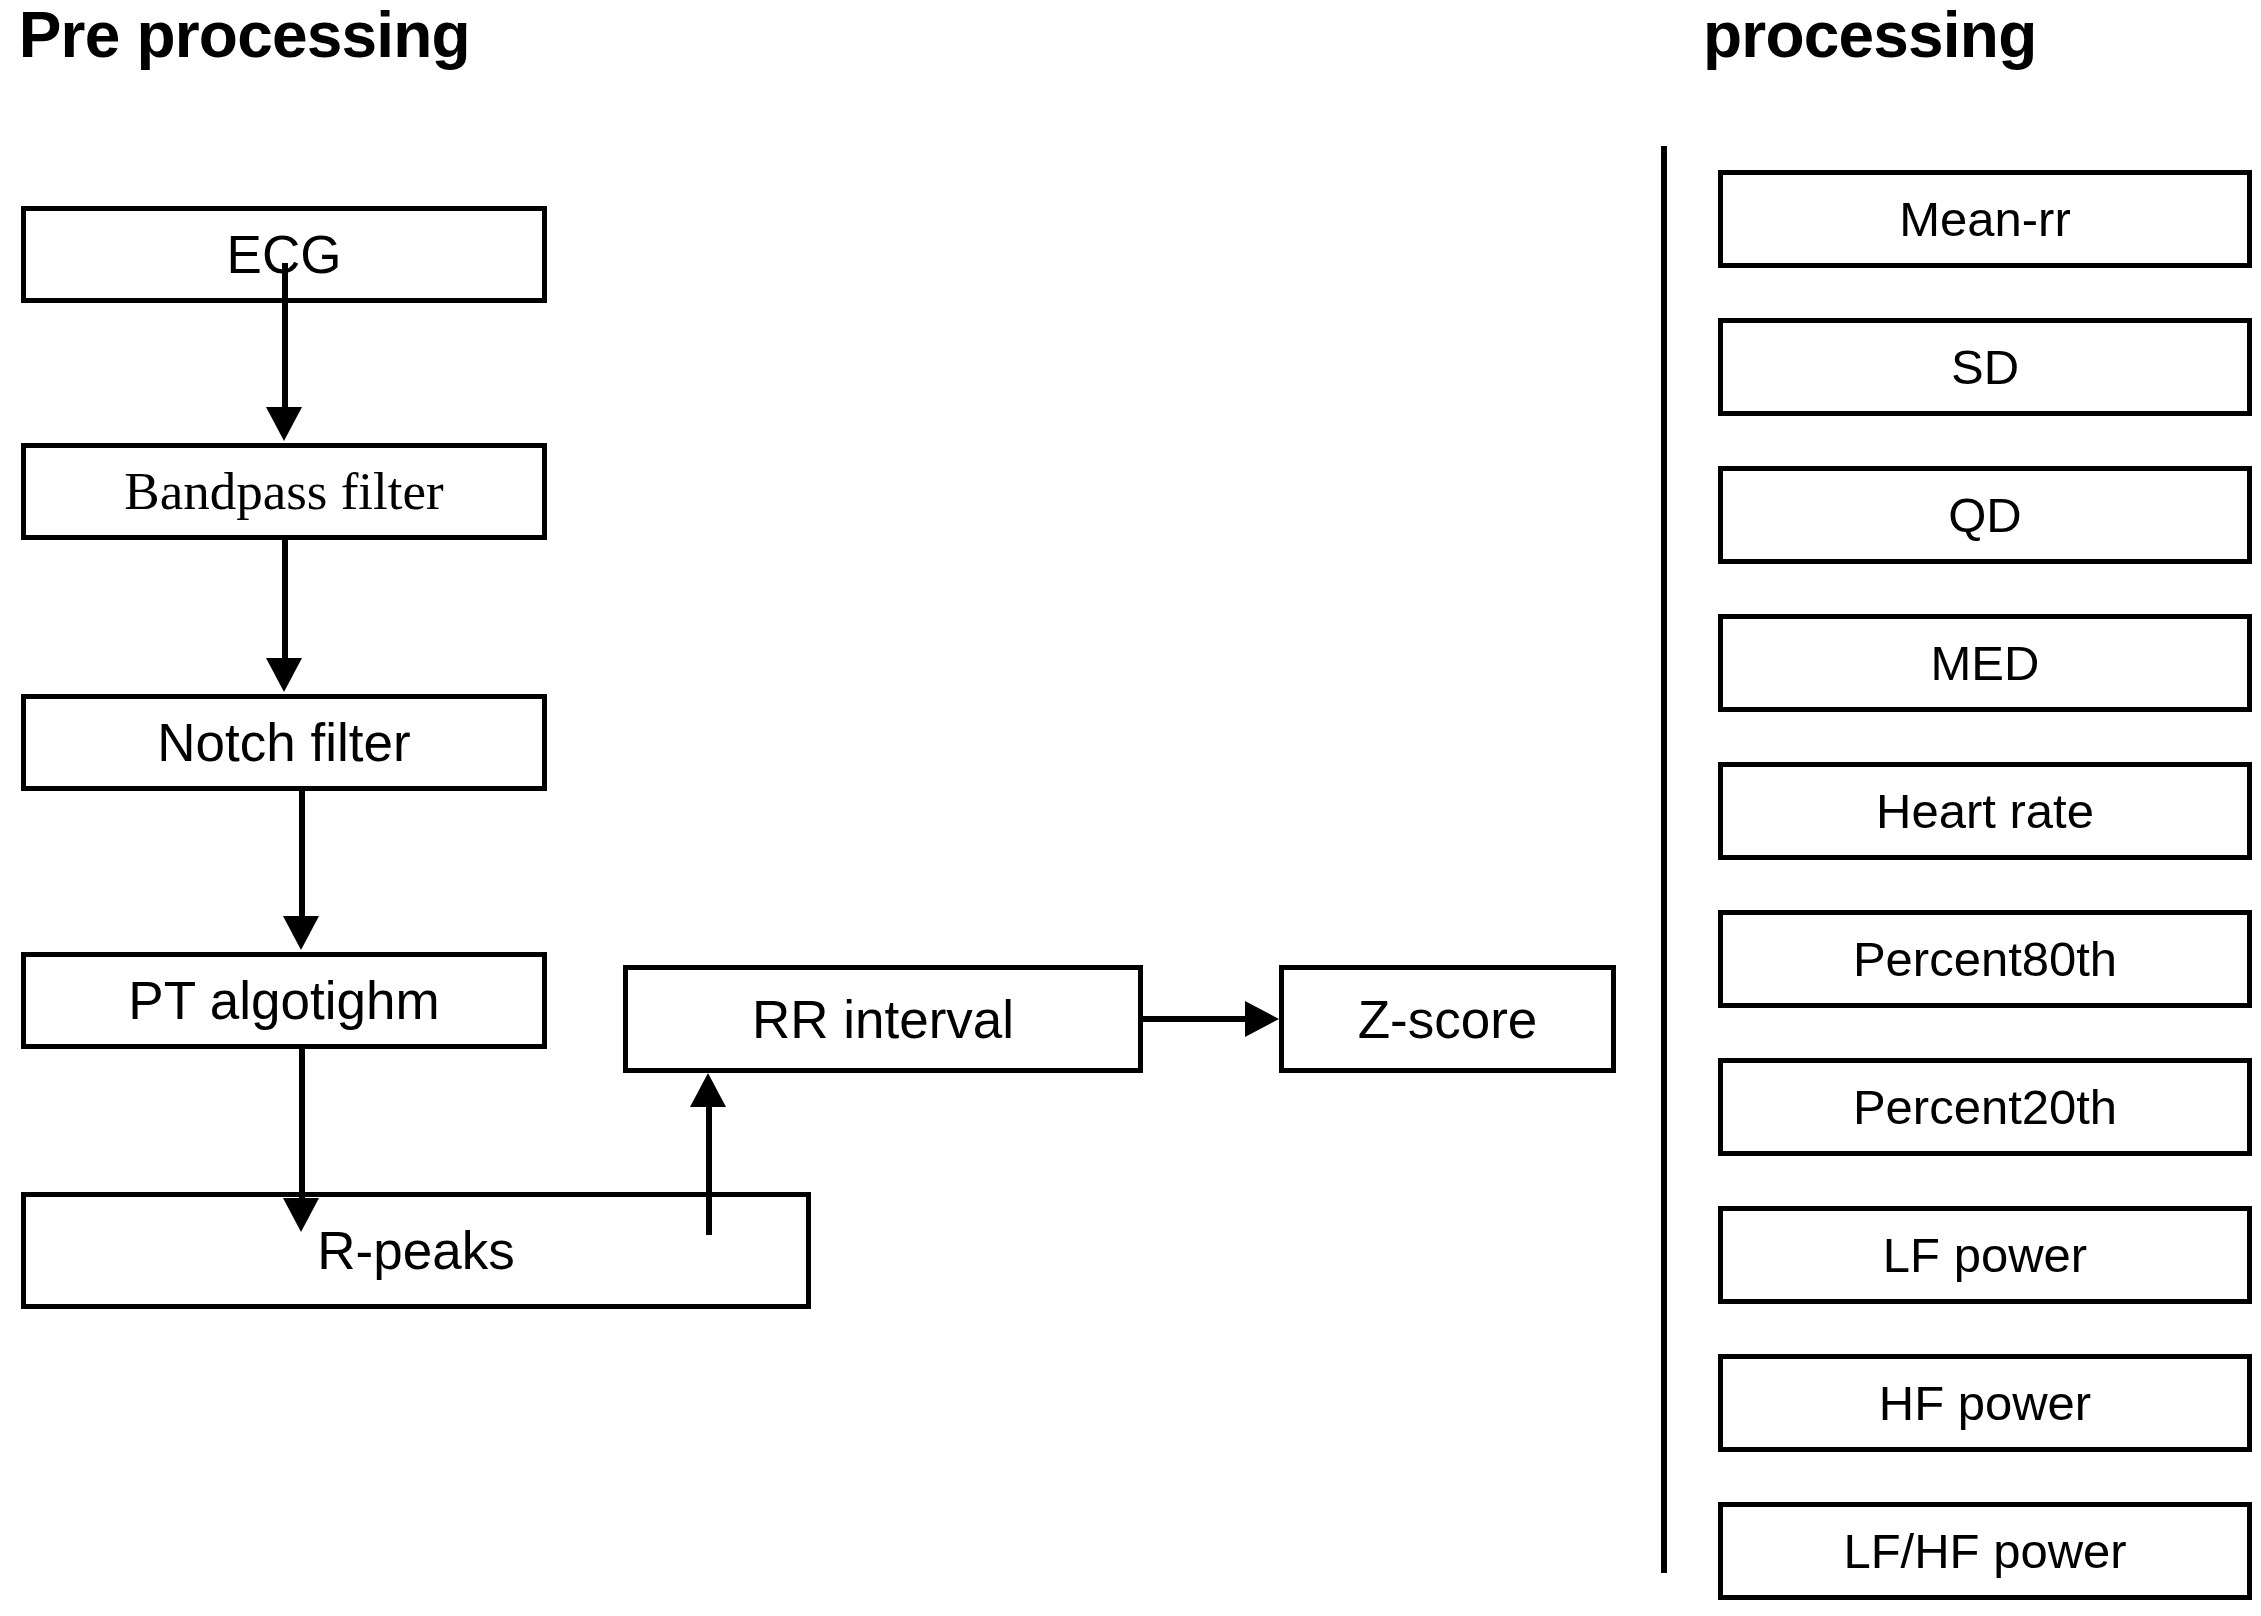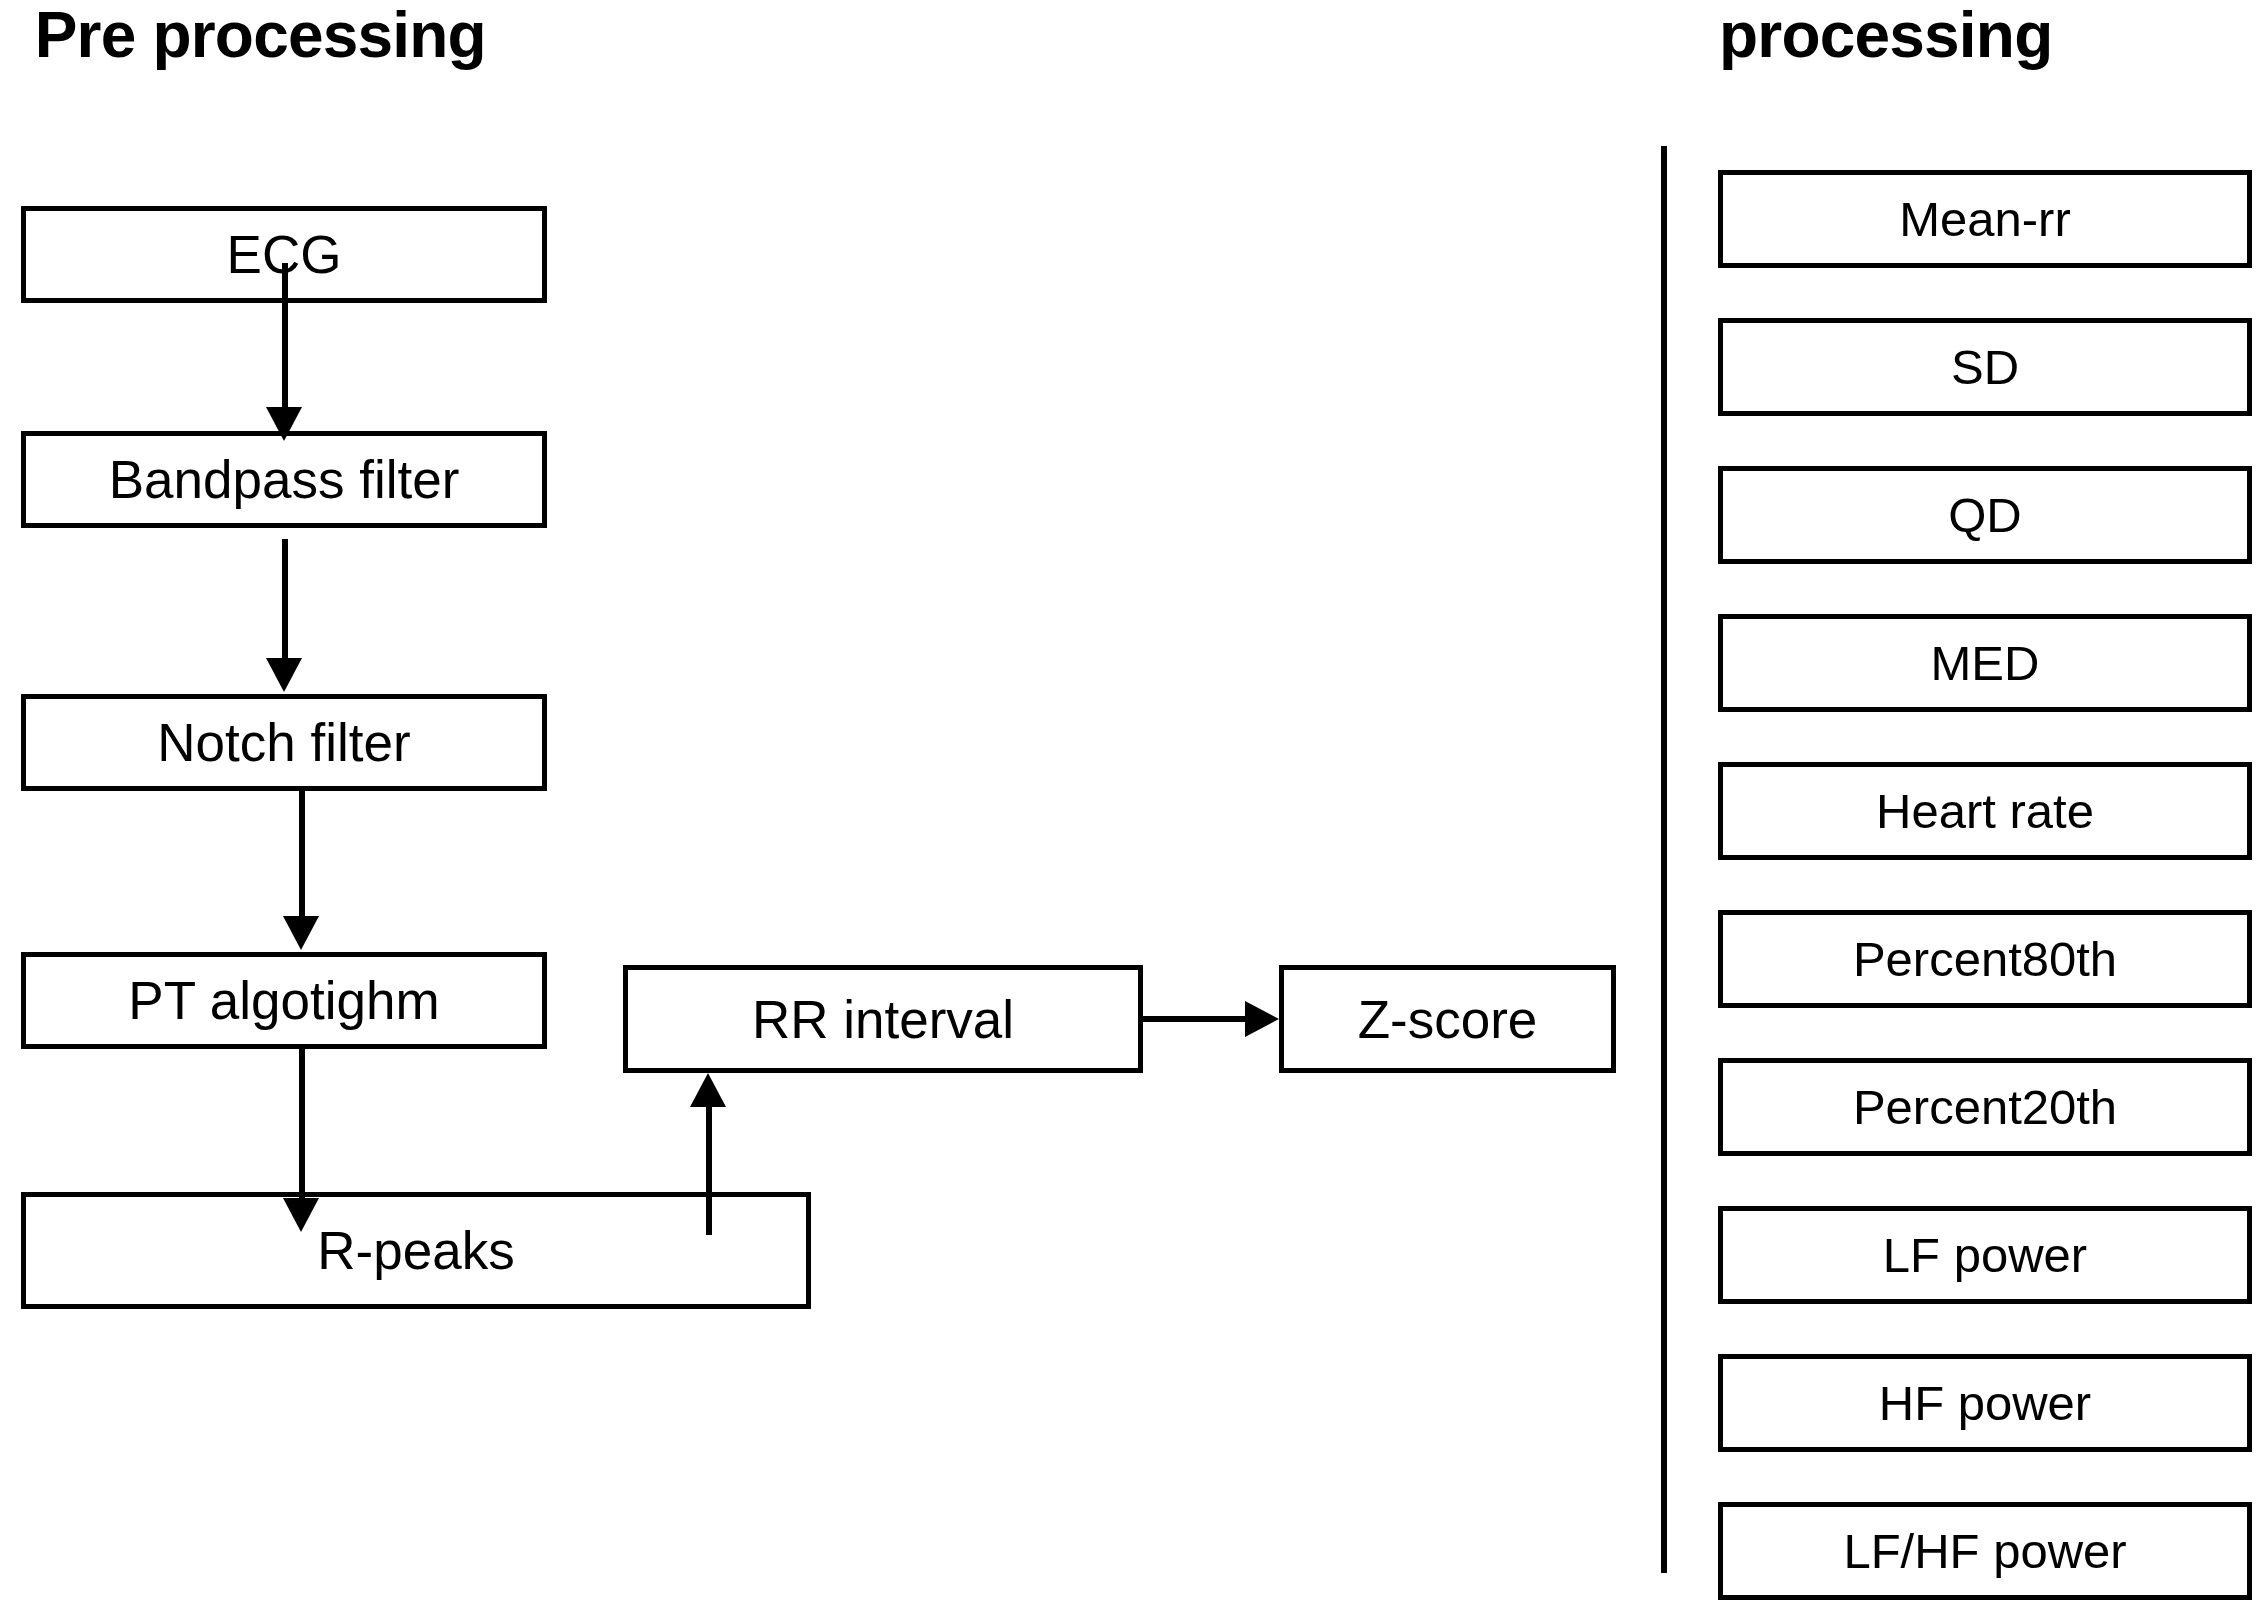--- a/index.html
+++ b/index.html
@@ -20,21 +20,20 @@
     overflow: hidden;
   }
   .section-title {
     position: absolute;
     font-weight: bold;
     font-size: 64px;
     line-height: 1;
     letter-spacing: -0.8px;
     white-space: nowrap;
     color: #000000;
-    margin-left: 16px;
   }
   #title-pre {
     left: 18.7px;
     top: 3.4px;
   }
   #title-proc {
     left: 1703px;
     top: 3.4px;
   }
   .node {
@@ -51,21 +50,21 @@
     font-size: 53px;
     line-height: 1;
     white-space: nowrap;
     color: #000000;
   }
   .feature .node-label {
     font-size: 49px;
   }
   
   #node-ecg        { left: 21px;  top: 166px;  width: 526px; height: 97px; margin-top: 40px; }
-  #node-bandpass   { left: 21px;  top: 431px;  width: 526px; height: 97px; }
+  #node-bandpass   { left: 21px;  top: 443px;  width: 526px; height: 97px; font-family: Liberation Serif, serif; }
   #node-notch      { left: 21px;  top: 694px;  width: 526px; height: 97px; }
   #node-pt         { left: 21px;  top: 952px; width: 526px; height: 97px; justify-content: center; }
   #node-rpeaks     { left: 21px;  top: 1192px; width: 790px; height: 117px; }
   #node-rr         { left: 623px; top: 965px; width: 520px; height: 108px; }
   #node-zscore     { left: 1279px;top: 965px; width: 337px; height: 108px; }
 
   
   .connector-line {
     position: absolute;
     background: #000000;

